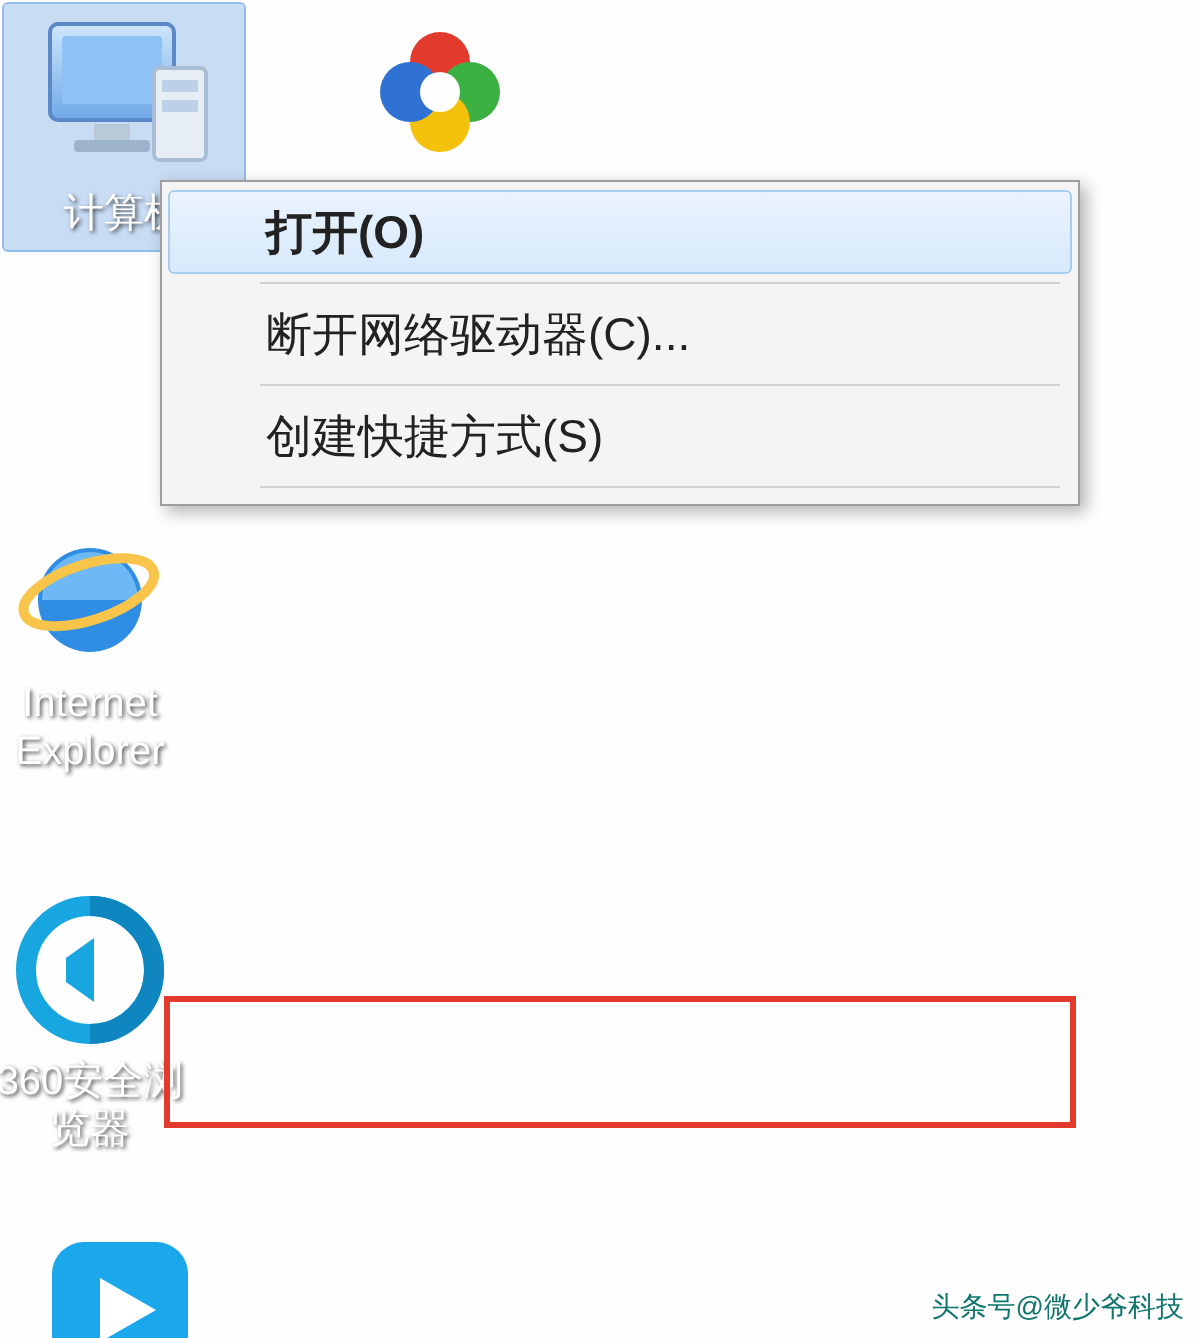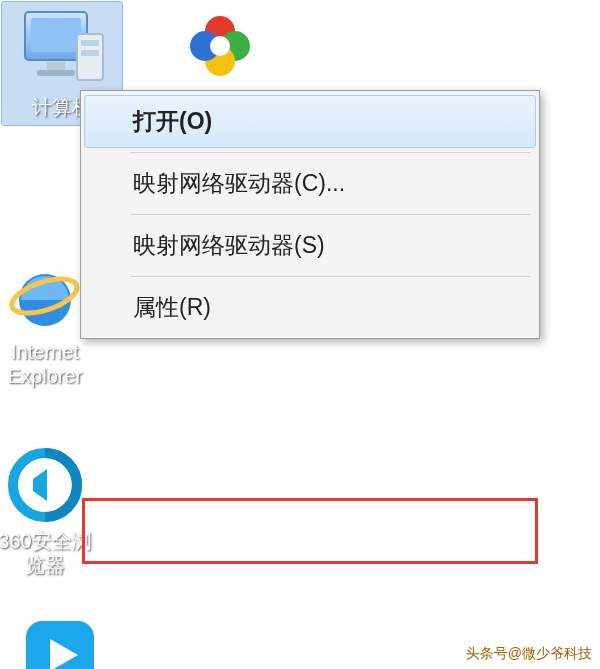--- a/index.html
+++ b/index.html
@@ -46,21 +46,21 @@
     top: 90px;
     width: 460px;
     background: #f4f4f4;
     border: 1px solid #9e9e9e;
     box-shadow: 3px 3px 8px rgba(0,0,0,0.3);
     padding: 4px 3px;
   }
   .menu-item {
     display: flex;
     align-items: center;
-    height: 53px;
+    height: 42px;
     padding: 0 8px 0 6px;
     color: #222;
     font-size: 23px;
     cursor: default;
     border: 1px solid transparent;
     border-radius: 3px;
   }
   .menu-item .mi-icon {
     width: 40px;
     display: flex;
@@ -85,21 +85,21 @@
   .highlight-box {
     position: absolute;
     border: 3px solid #e23b2e;
     pointer-events: none;
   }
   .watermark {
     position: absolute;
     right: 8px;
     bottom: 6px;
     font-size: 14px;
-    color: #a16207;
+    color: #0f766e;
   }
   
   .shield .q1{fill:#e23b2e;}
   .shield .q2{fill:#3cb043;}
   .shield .q3{fill:#2f72d4;}
   .shield .q4{fill:#f4c20d;}
 </style>
 </head>
 <body>
 
@@ -168,29 +168,25 @@
 </div>
 
 <div class="context-menu">
   <div class="menu-item hovered bold">
     <span class="mi-icon"></span>
     <span class="mi-label">打开(O)</span>
   </div>
   <div class="menu-sep"></div>
   <div class="menu-item">
     <span class="mi-icon"></span>
-    <span class="mi-label">映射网络驱动器(C)...</span>
+    <span class="mi-label">断开网络驱动器(C)...</span>
   </div>
   <div class="menu-sep"></div>
   <div class="menu-item">
     <span class="mi-icon"></span>
-    <span class="mi-label">映射网络驱动器(S)</span>
+    <span class="mi-label">创建快捷方式(S)</span>
   </div>
   <div class="menu-sep"></div>
-  <div class="menu-item">
-    <span class="mi-icon"></span>
-    <span class="mi-label">属性(R)</span>
-  </div>
 </div>
 
 <div class="highlight-box" style="left:82px; top:498px; width:456px; height:66px;"></div>
 
 <div class="watermark">头条号@微少爷科技</div>
 
 </body></html>

